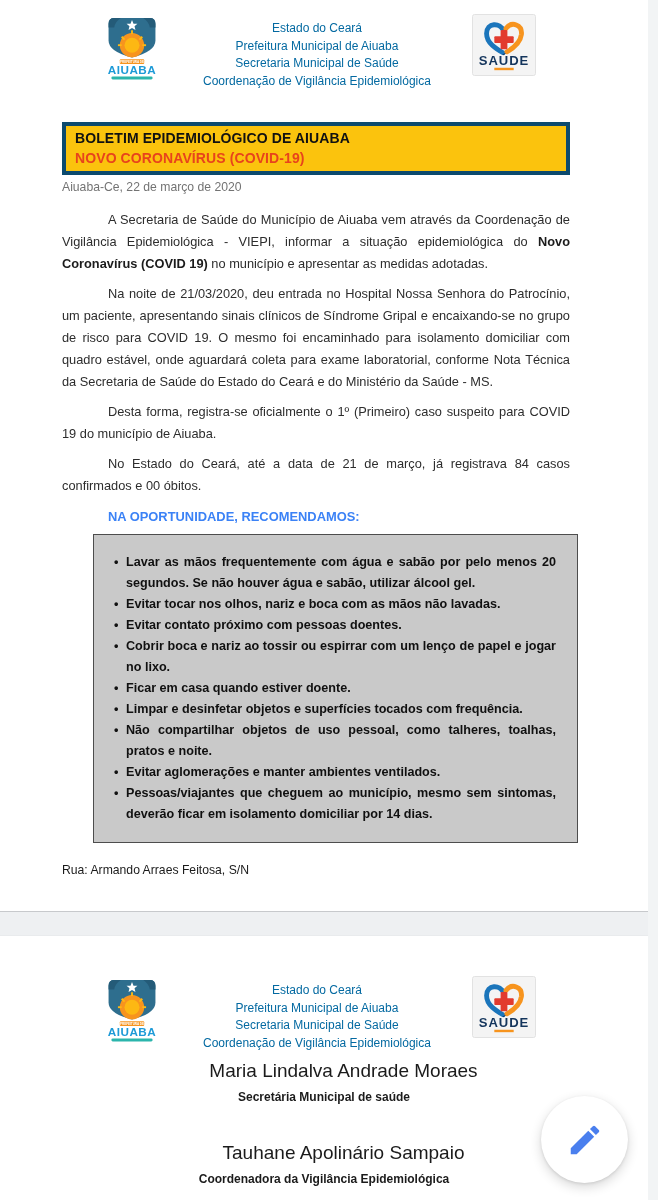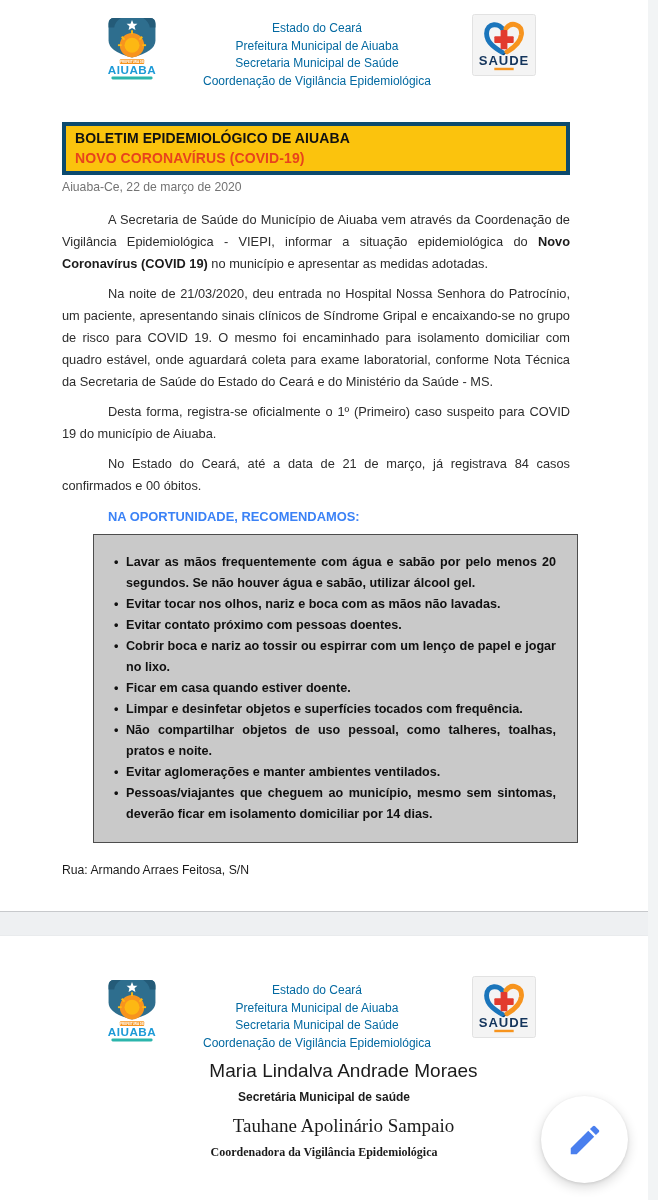--- a/index.html
+++ b/index.html
@@ -34,21 +34,21 @@
   .rec-box ul{margin:9px;padding:0;list-style:none;}
   .rec-box li{position:relative;padding-left:14px;font-size:12.6px;font-weight:bold;line-height:21px;
     text-align:justify;color:#101010;}
   .rec-box li::before{content:"\2022";position:absolute;left:2px;}
 
   .page-footer{margin-top:18px;text-align:left;font-size:12.2px;line-height:19px;color:#1b1b1b;}
 
   .sig-block{text-align:center;margin-top:8px;color:#1b1b1b;}
   .sig-name{font-size:19px;padding-left:39px;}
   .sig-title{font-size:12px;font-weight:bold;margin-top:8px;}
-  .sig-group + .sig-group{margin-top:11px;font-family:Liberation Serif, serif;}
+  .sig-group + .sig-group{margin-top:38px;}
 
   .fab{position:absolute;top:1096px;right:30px;width:87px;height:87px;border-radius:50%;
     background:#fff;border:none;cursor:pointer;display:flex;align-items:center;justify-content:center;
     box-shadow:0 1px 3px rgba(0,0,0,.10),0 4px 12px rgba(0,0,0,.16);}
   .fab svg{display:block;}
   .logo svg{display:block;}
 </style>
 </head>
 <body>
 

